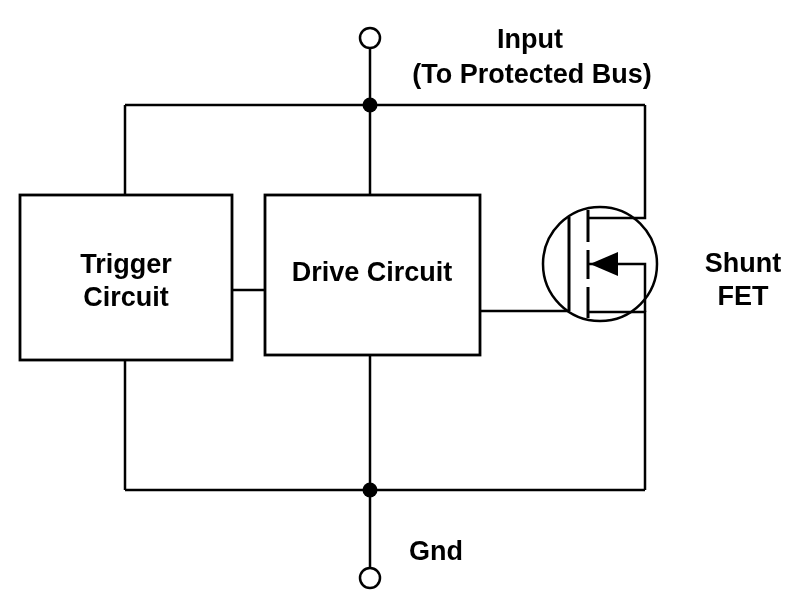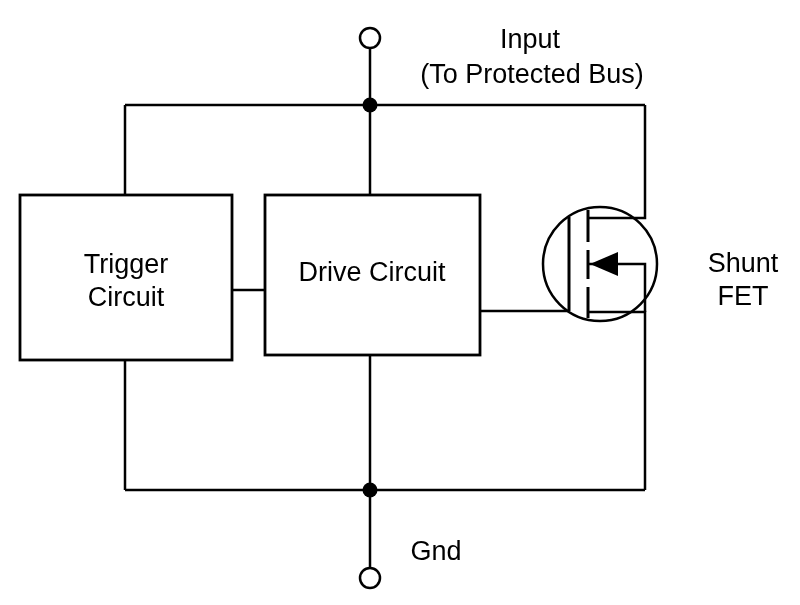--- a/index.html
+++ b/index.html
@@ -5,20 +5,21 @@
   :root{
     --stroke:#000000;
     --text:#000000;
     --background:#ffffff;
   }
   html,body{margin:0;padding:0;background:var(--background);}
   .stage{
     width:716px;height:605px;position:relative;
     background:var(--background);
     font-family:"Liberation Sans",sans-serif;
+    font-weight:bold;
   }
   svg{display:block;}
   svg text{
     font-family:"Liberation Sans",sans-serif;
     font-size:27px;
     fill:var(--text);
   }
   .wire{stroke:var(--stroke);stroke-width:2.5;fill:none;}
   .sym{stroke:var(--stroke);stroke-width:3;fill:none;}
   .box{stroke:var(--stroke);stroke-width:2.8;fill:var(--background);}

